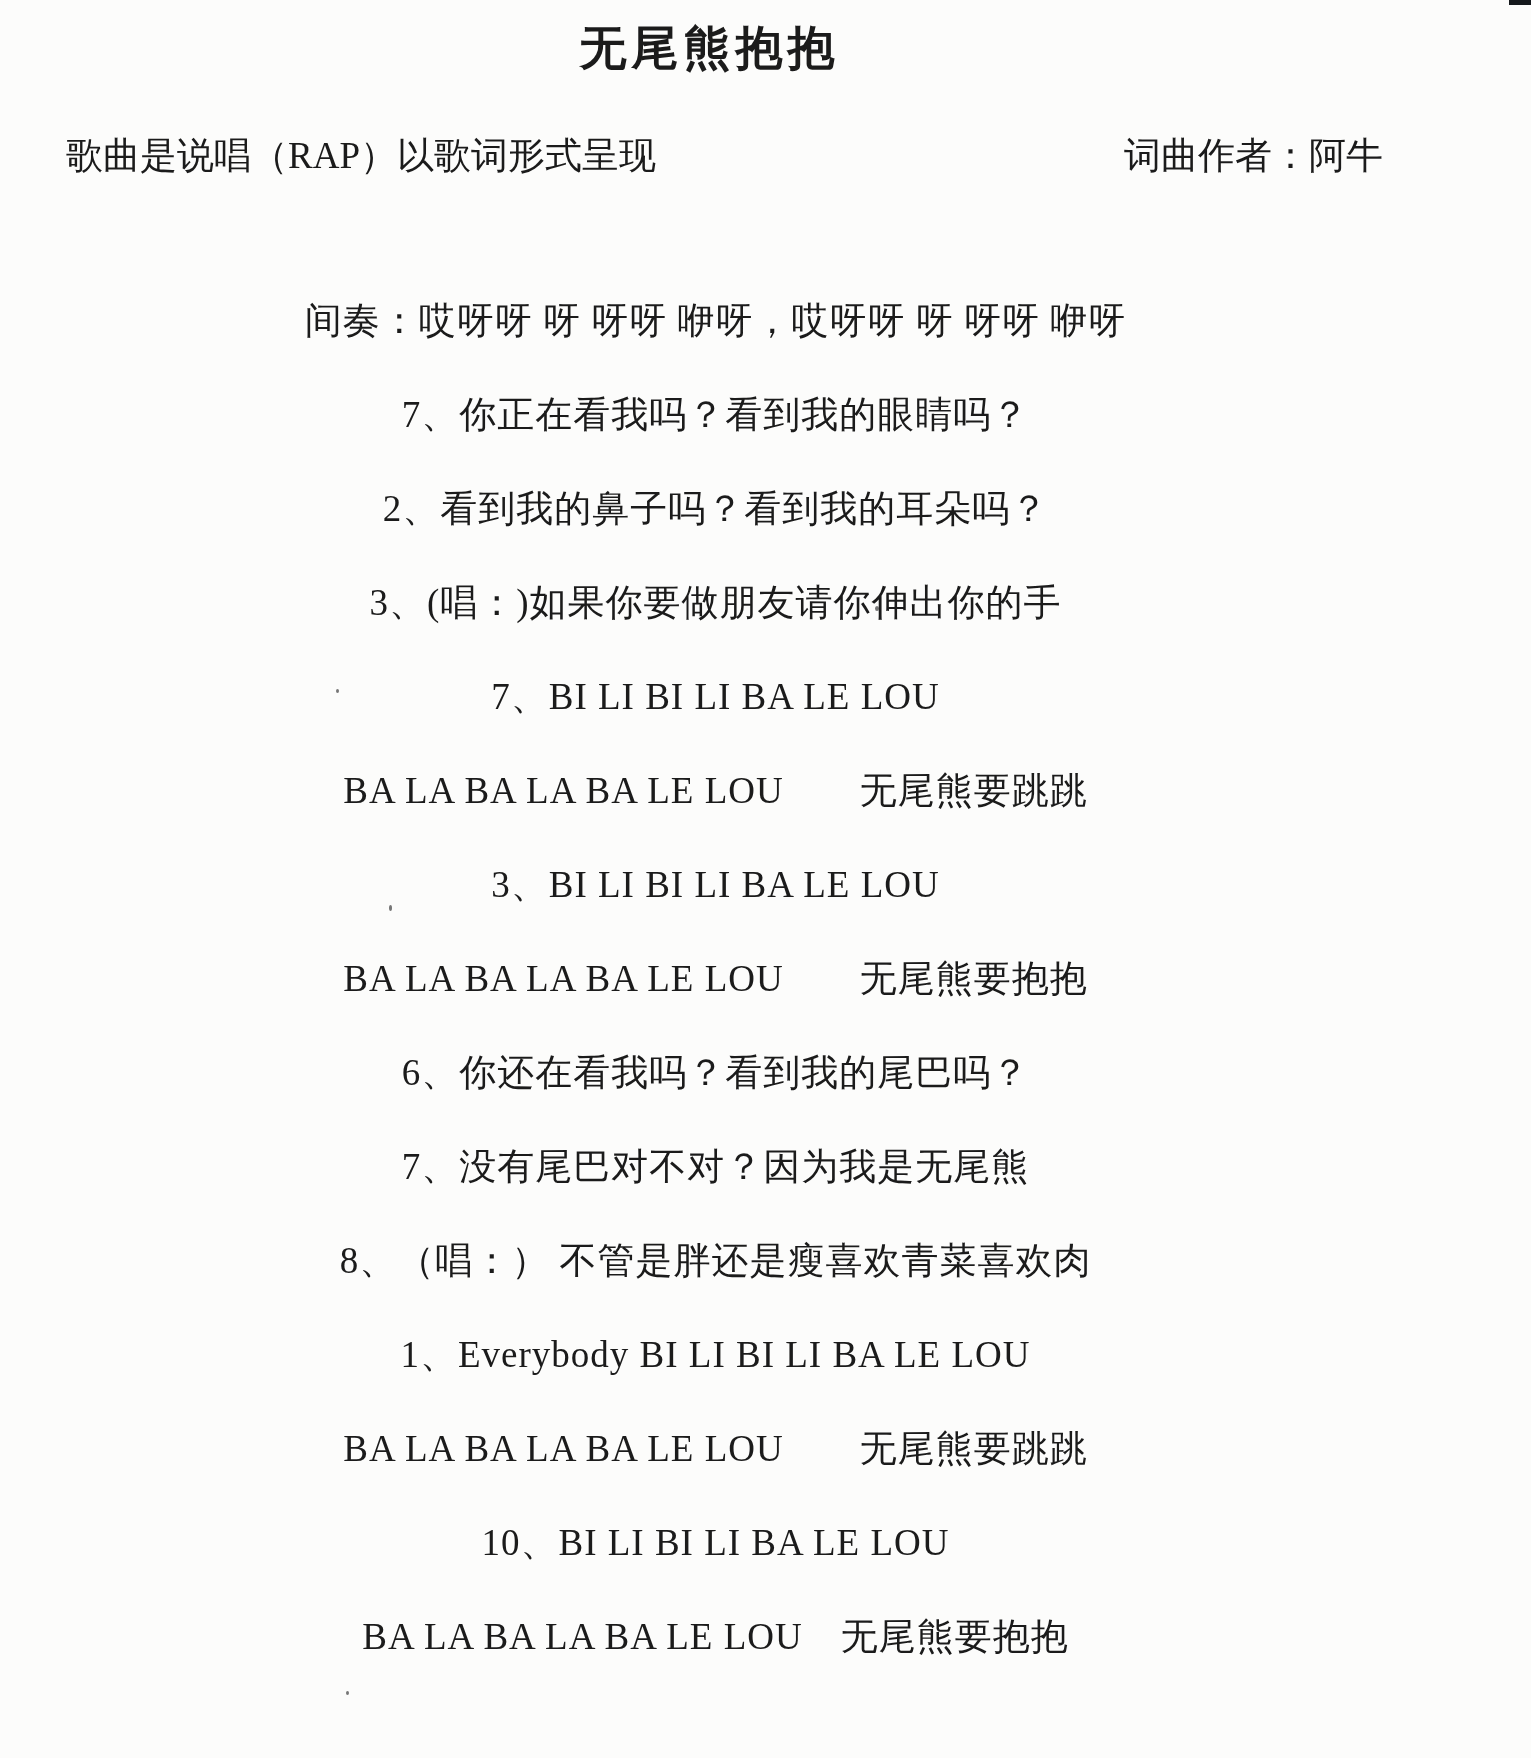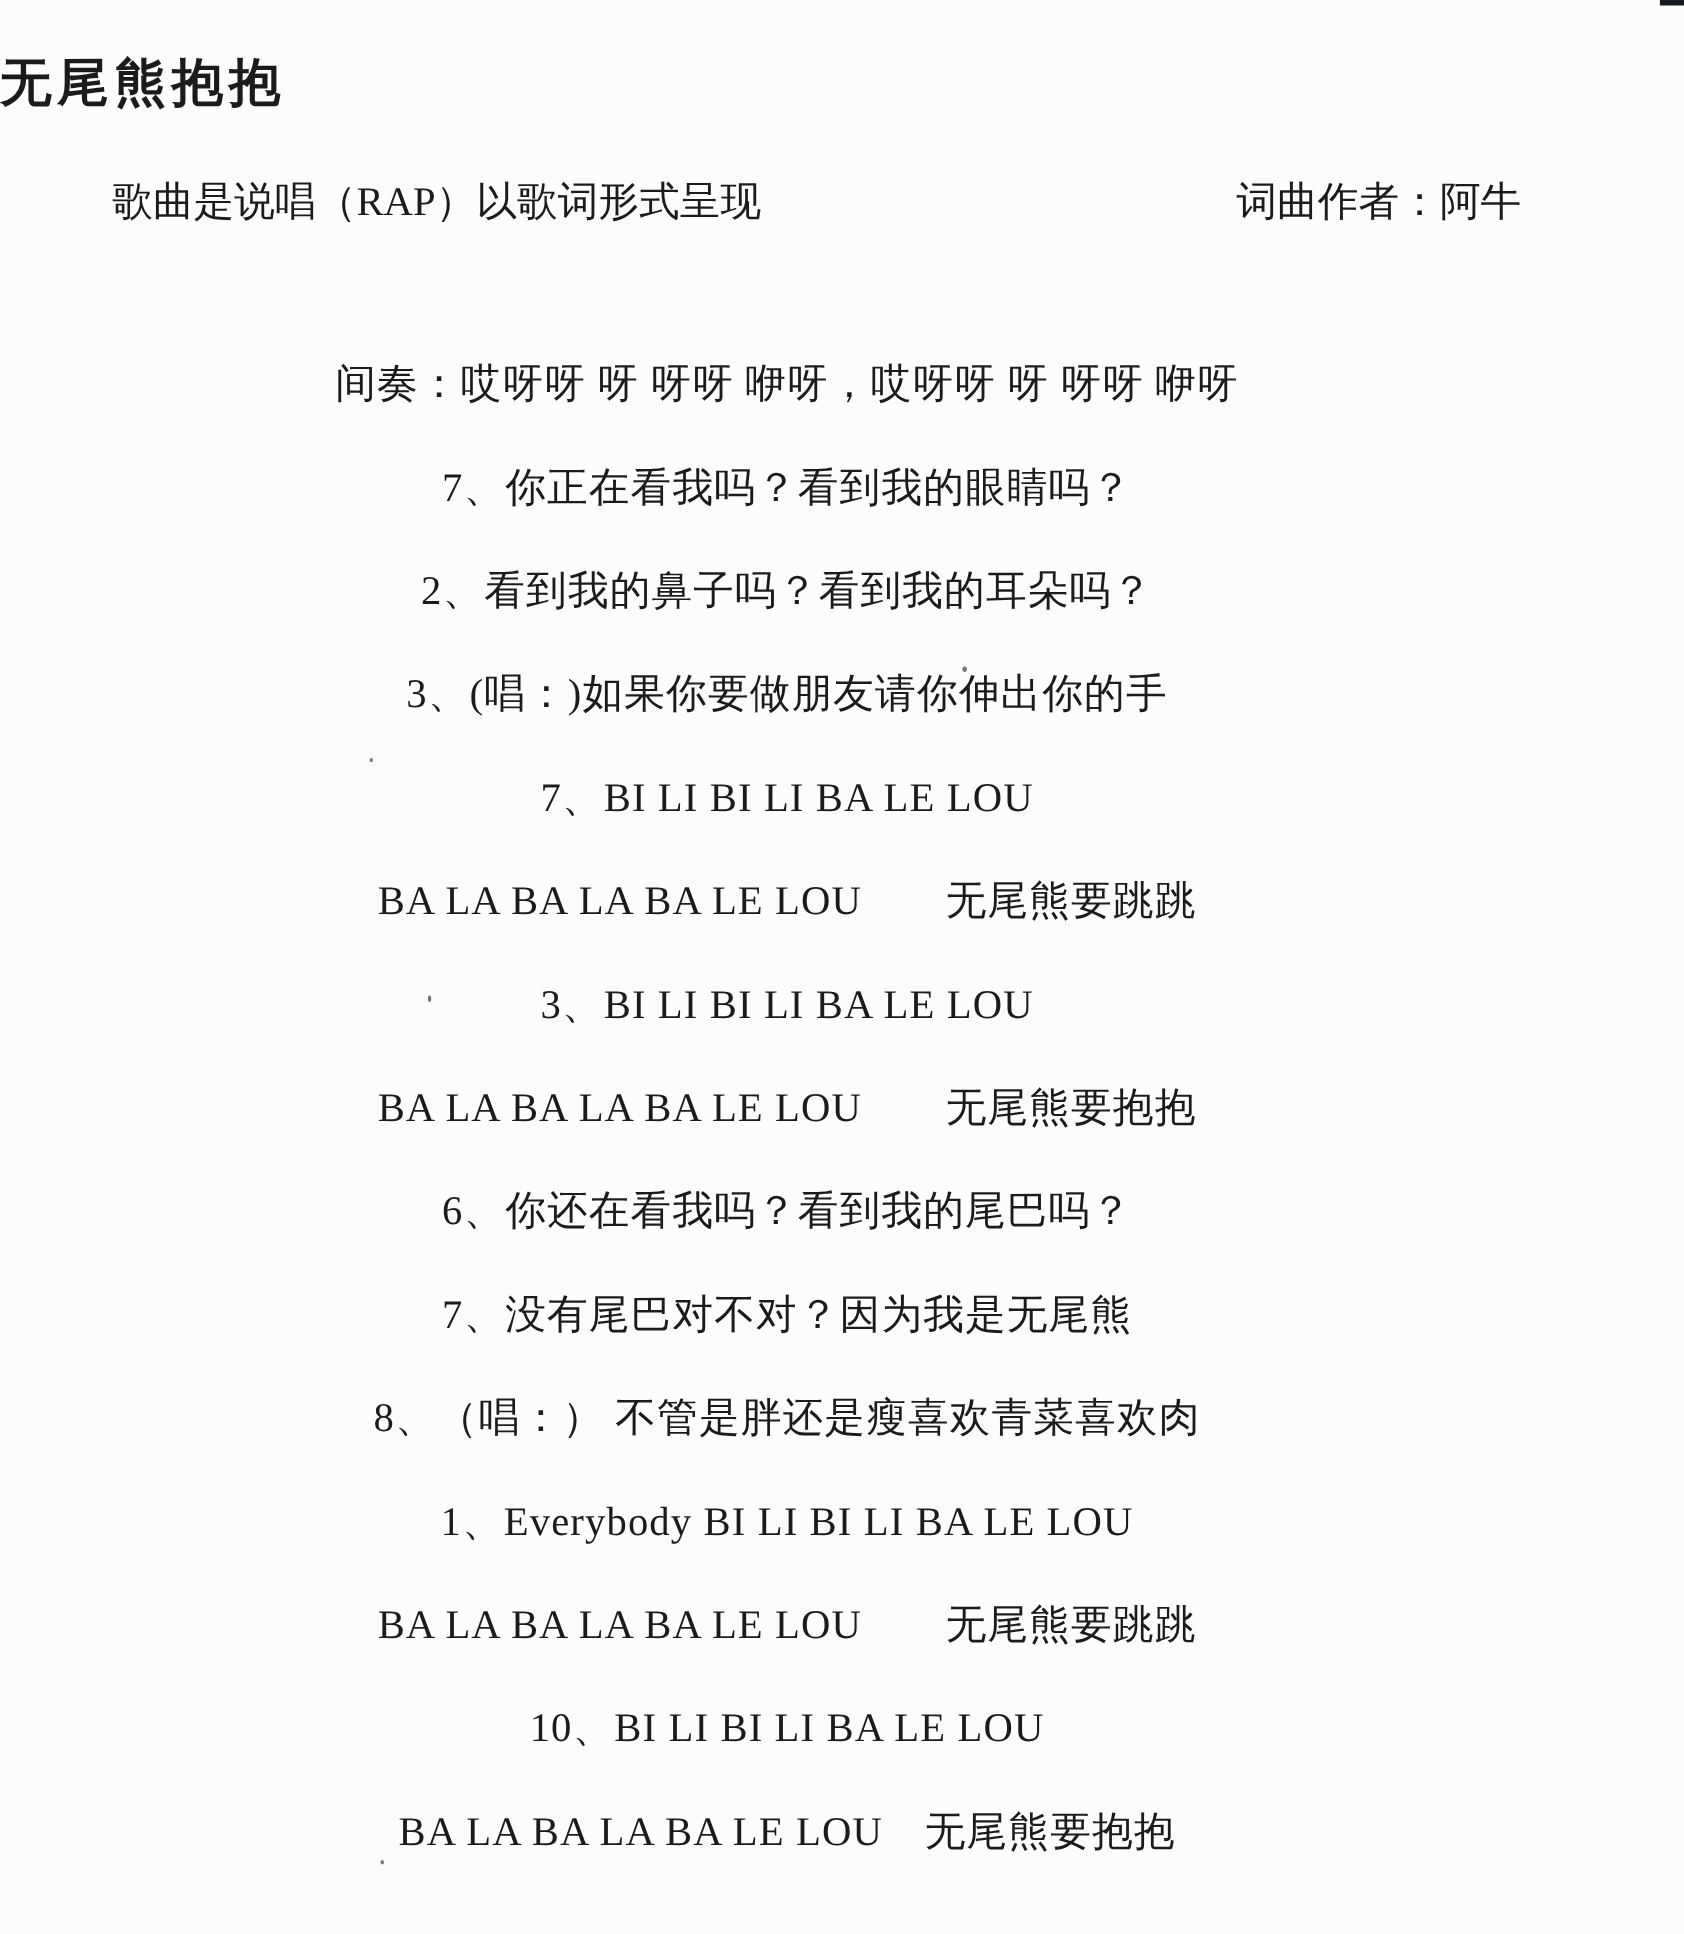--- a/index.html
+++ b/index.html
@@ -29,34 +29,34 @@
     background: #15181c;
   }
   .speck {
     position: absolute;
     background: #4a4a4a;
     border-radius: 50%;
     opacity: 0.75;
   }
   .title {
     margin: 0;
-    padding-top: 48px;
+    padding-top: 20px;
     padding-right: 112px; 
-    text-align: left;
+    text-align: center;
     font-size: 47px;
     line-height: 56px;
     font-weight: bold;
     letter-spacing: 5px;
   }
   .subtitle-row {
     display: flex;
     justify-content: space-between;
     align-items: baseline;
     margin-top: 56px;
-    padding-left: 102px;
+    padding-left: 66px;
     padding-right: 148px;
     font-size: 37px;
     line-height: 48px;
     white-space: pre;
   }
   .lyrics {
     margin-top: 94px;
     padding-right: 100px; 
   }
   .line {

